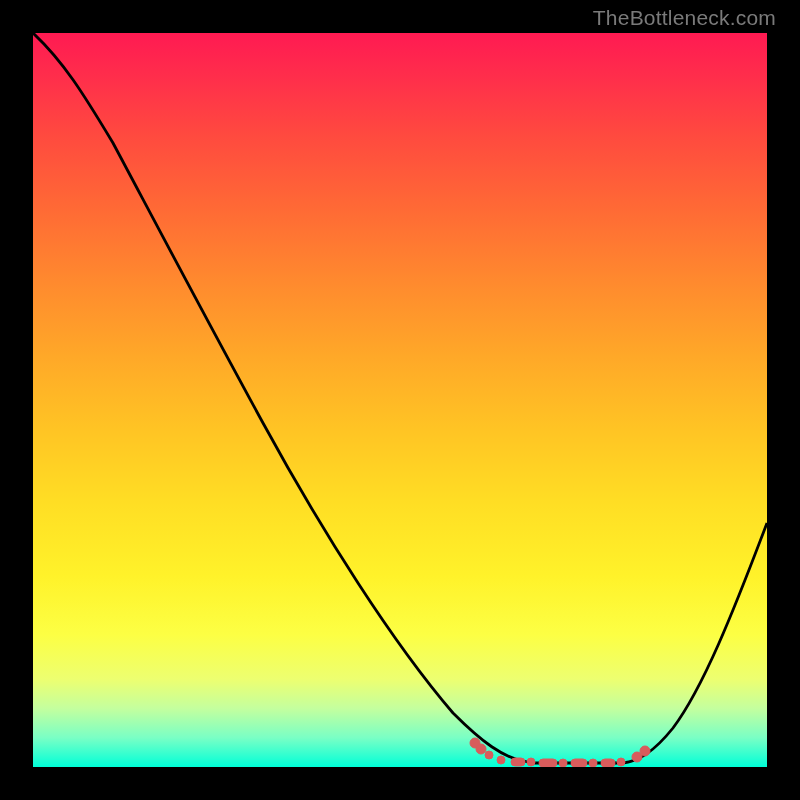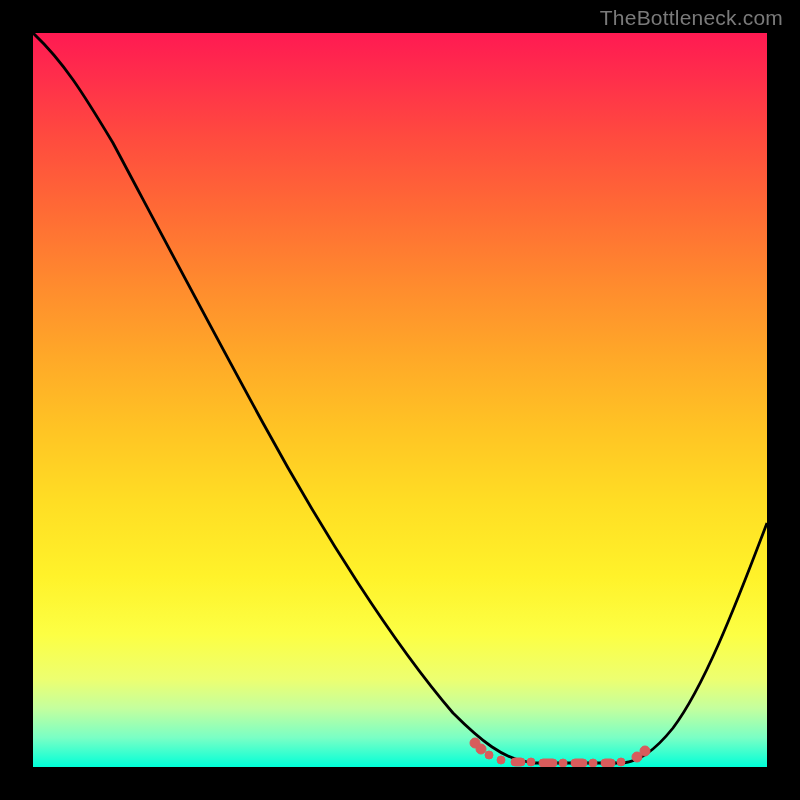--- a/index.html
+++ b/index.html
@@ -13,21 +13,21 @@
   }
   .container {
     position: relative;
     width: 800px;
     height: 800px;
     background: #000;
   }
   .watermark {
     position: absolute;
     top: 6px;
-    right: 17px;
+    right: 24px;
     color: #7a7a7a;
     font-size: 21px;
     font-weight: 500;
     z-index: 10;
     letter-spacing: 0.2px;
   }
   .plot-area {
     position: absolute;
     left: 33px;
     top: 33px;

